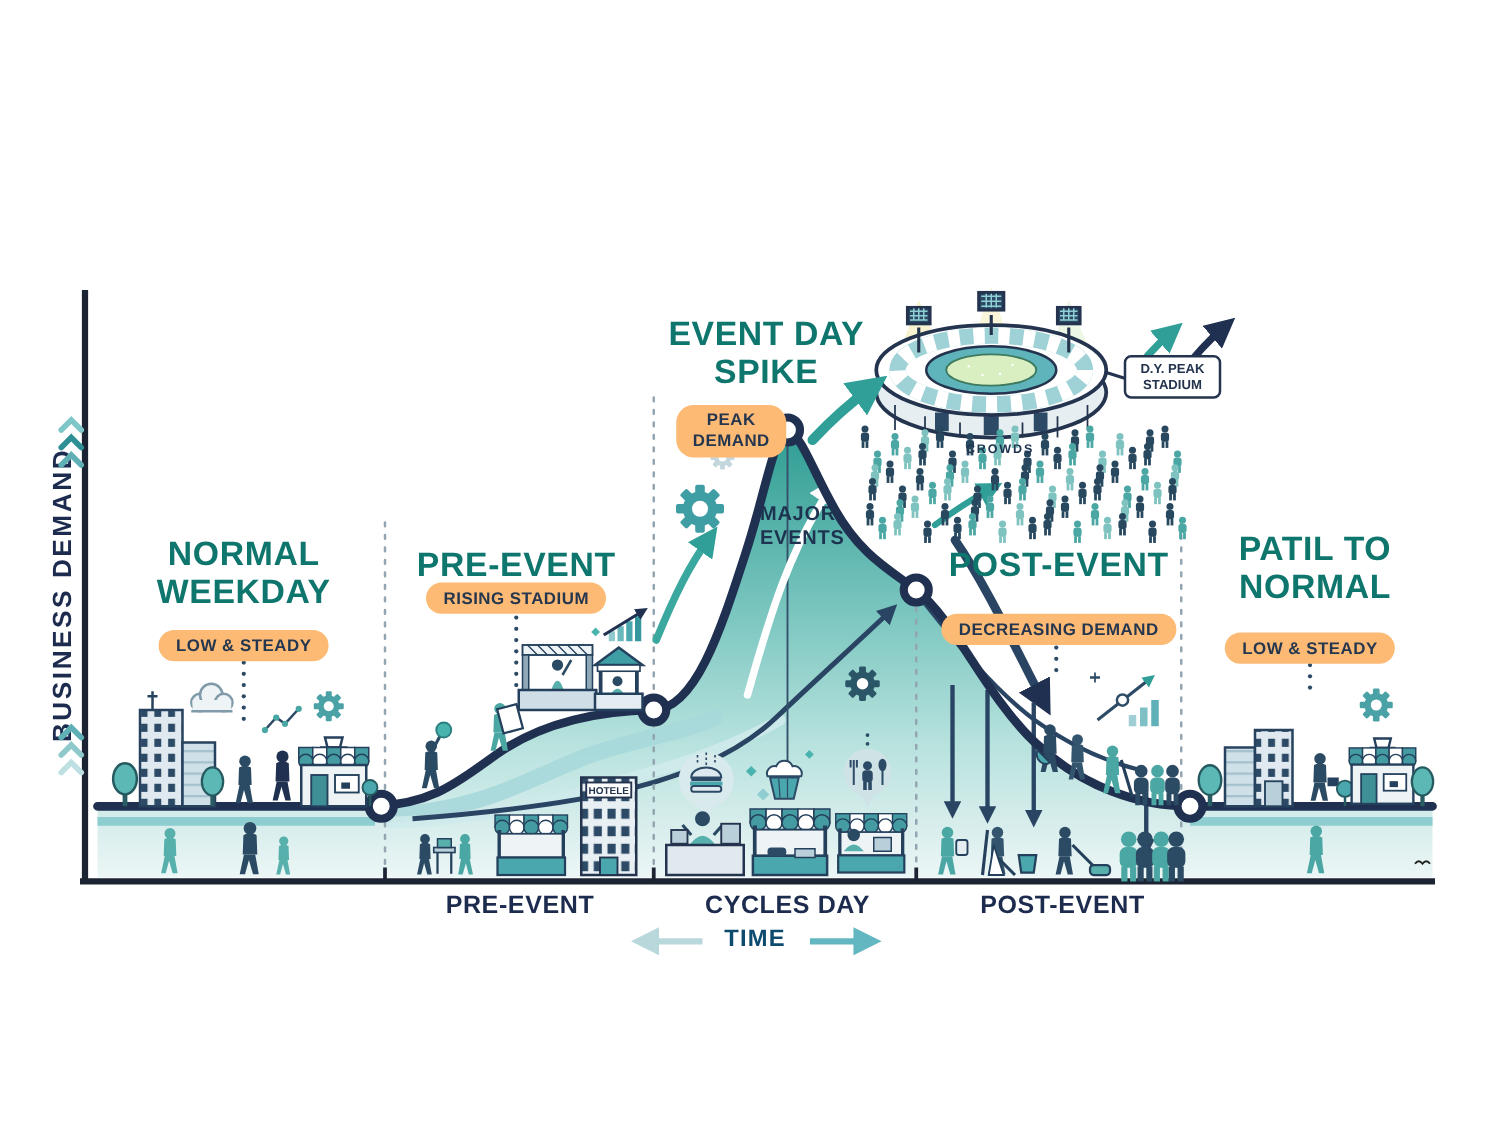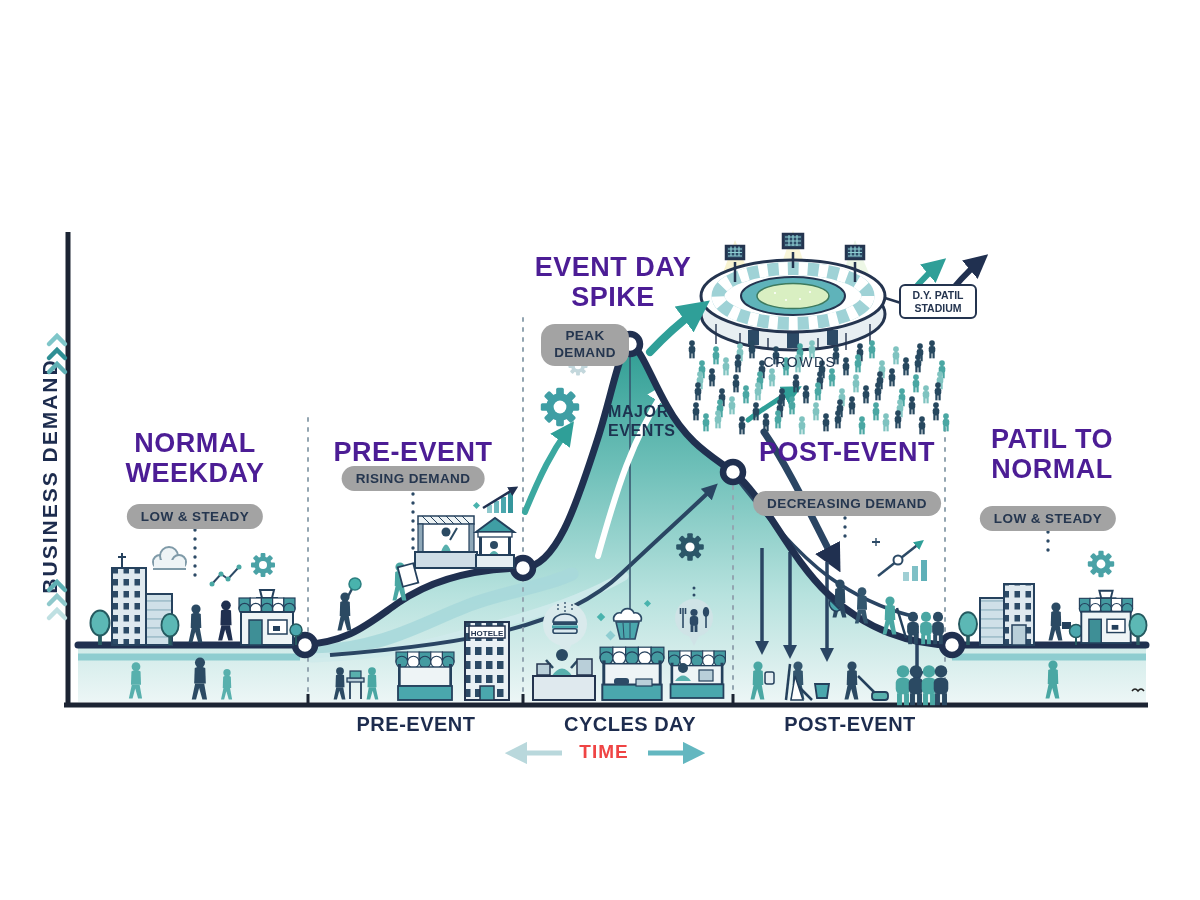--- a/index.html
+++ b/index.html
@@ -2,45 +2,45 @@
 <html><head>
 <meta charset="utf-8">
 <style>
   html,body{margin:0;padding:0;background:#ffffff;}
   #stage{position:relative;width:1200px;height:900px;background:#fff;overflow:hidden;
          font-family:"Liberation Sans", sans-serif;color:#1d2c4e;}
   .abs{position:absolute;}
   #title{left:0;top:154px;width:1200px;text-align:center;font-size:47px;font-weight:bold;
          letter-spacing:1px;color:#1c2b4c;}
   .pt{position:absolute;transform:translateX(-50%);text-align:center;font-weight:bold;
-      color:#4c1d95;font-size:27px;line-height:1.12;letter-spacing:.5px;}
+      color:#0f766e;font-size:27px;line-height:1.12;letter-spacing:.5px;}
   .t-normal{left:195px;top:428px;width:165px;}
   .t-pre{left:413px;top:437px;width:220px;}
   .t-event{left:613px;top:252px;width:175px;}
   .t-post{left:847px;top:437px;width:260px;}
   .t-back{left:1052px;top:424px;width:155px;}
-  .badge{position:absolute;transform:translateX(-50%);background:#a3a3a3;color:#25364f;
+  .badge{position:absolute;transform:translateX(-50%);background:#fdba74;color:#25364f;
          font-size:13.5px;font-weight:bold;letter-spacing:.4px;border-radius:15px;
          padding:5px 14px;white-space:nowrap;text-align:center;}
   .b-normal{left:195px;top:504px;}
   .b-pre{left:413px;top:466px;}
   .b-event{left:585px;top:324px;width:64px;white-space:normal;line-height:1.25;border-radius:14px;padding:4px 12px;}
   .b-post{left:847px;top:472px;margin-top:19px;}
   .b-back{left:1048px;top:506px;}
   #major-events{left:663px;top:402px;width:110px;transform:translateX(-50%);text-align:left;
       font-size:16px;font-weight:bold;color:#1d3350;letter-spacing:.6px;line-height:1.2;}
-  #crowds-label{left:800px;top:354px;transform:translateX(-50%);font-size:14px;font-weight:normal;
+  #crowds-label{left:800px;top:354px;transform:translateX(-50%);font-size:10px;font-weight:bold;
       letter-spacing:1.5px;color:#20354f;}
   #stadium-label{left:899px;top:284px;width:66px;background:#fff;border:2.5px solid #24344f;
       border-radius:6px;text-align:center;font-size:10.5px;font-weight:bold;color:#24344f;
       padding:3px 4px;line-height:1.2;}
   .axseg{position:absolute;transform:translateX(-50%);top:713px;font-size:20px;font-weight:bold;
       color:#1d2c4e;letter-spacing:.5px;}
   #time-label{left:604px;top:741px;transform:translateX(-50%);font-size:19px;font-weight:bold;
-      color:#ef4444;letter-spacing:1px;}
+      color:#0c4a6e;letter-spacing:1px;}
   svg{position:absolute;left:0;top:0;}
 </style>
 </head>
 <body>
 
 <div id="stage">
 
 <svg width="1200" height="900" viewBox="0 0 1200 900">
   <defs>
     <linearGradient id="peakGrad" x1="0" y1="0" x2="0" y2="1">
@@ -569,27 +569,27 @@
 </svg>
 
 
 <div class="pt t-normal">NORMAL WEEKDAY</div>
 <div class="pt t-pre">PRE-EVENT</div>
 <div class="pt t-event">EVENT DAY SPIKE</div>
 <div class="pt t-post">POST-EVENT</div>
 <div class="pt t-back">PATIL TO NORMAL</div>
 
 <div class="badge b-normal">LOW &amp; STEADY</div>
-<div class="badge b-pre">RISING DEMAND</div>
+<div class="badge b-pre">RISING STADIUM</div>
 <div class="badge b-event">PEAK DEMAND</div>
 <div class="badge b-post">DECREASING DEMAND</div>
 <div class="badge b-back">LOW &amp; STEADY</div>
 
 <div id="major-events" class="abs">MAJOR EVENTS</div>
 <div id="crowds-label" class="abs">CROWDS</div>
-<div id="stadium-label" class="abs">D.Y. PATIL STADIUM</div>
+<div id="stadium-label" class="abs">D.Y. PEAK STADIUM</div>
 
 <div class="axseg" style="left:416px">PRE-EVENT</div>
 <div class="axseg" style="left:630px">CYCLES DAY</div>
 <div class="axseg" style="left:850px">POST-EVENT</div>
 <div id="time-label" class="abs">TIME</div>
 
 </div>
 
 </body></html>

